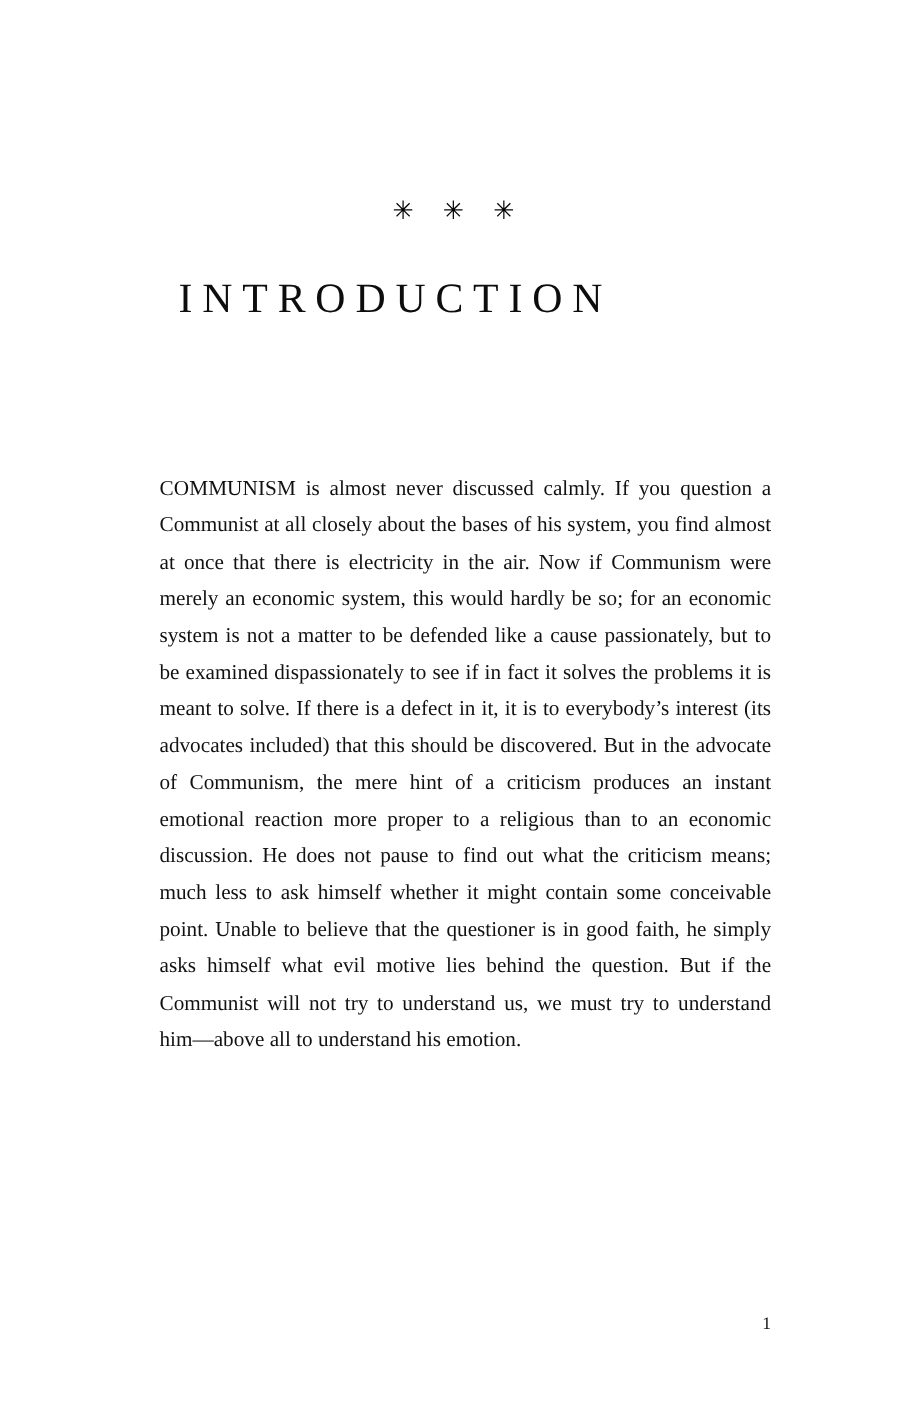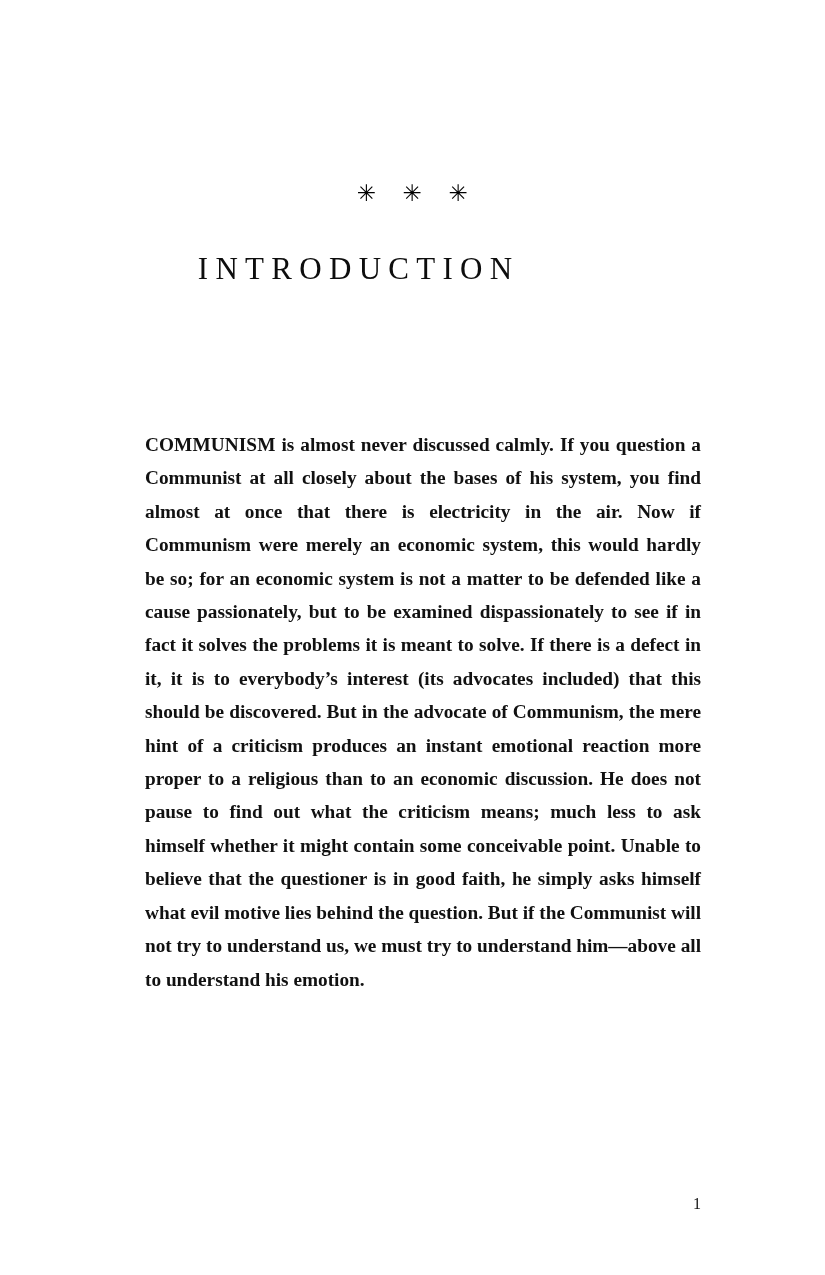--- a/index.html
+++ b/index.html
@@ -40,21 +40,21 @@
     vertical-align: middle;
   }
 
   
   .chapter-title {
     position: absolute;
     top: 252px;
     left: 0;
     width: 710px;
     text-align: center;
-    font-size: 31px;
+    font-size: 38px;
     line-height: 1.1;
     letter-spacing: 0.235em;
     text-indent: 0.235em;
     font-weight: normal;
     color: #0d0d0d;
     margin: 0;
   }
 
   
   .body-block {
@@ -65,21 +65,20 @@
   }
 
   .para {
     margin: 0;
     font-size: 19.3px;
     line-height: 33.4px;
     text-align: justify;
     text-justify: inter-word;
     hyphens: none;
     color: #111111;
-    font-weight: bold;
   }
 
   .para.indented {
     text-indent: 37px;
   }
 
   .opening-caps {
     font-size: 19.3px;
     letter-spacing: 0.005em;
   }

